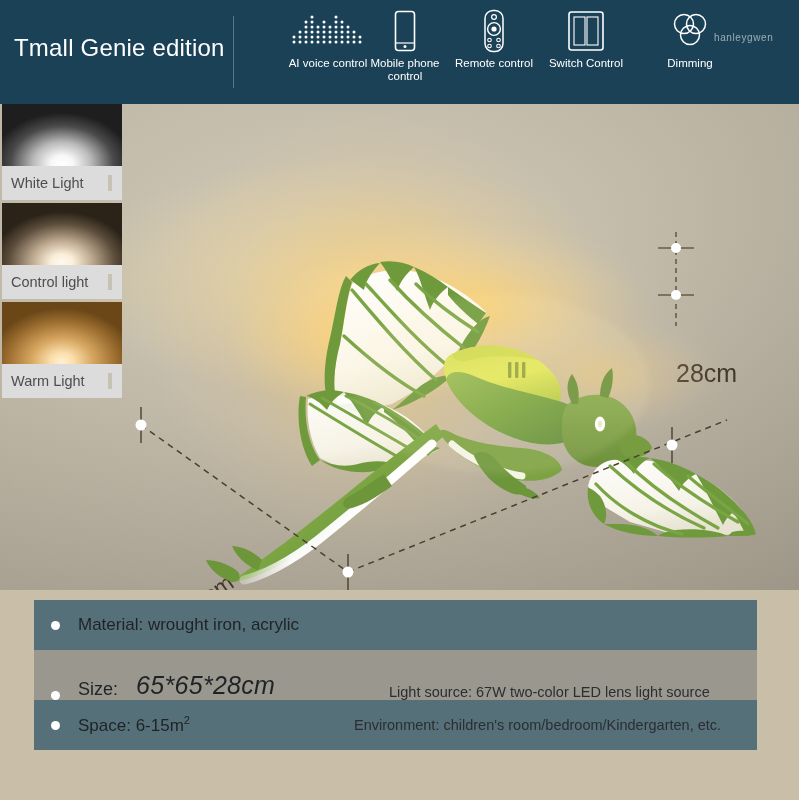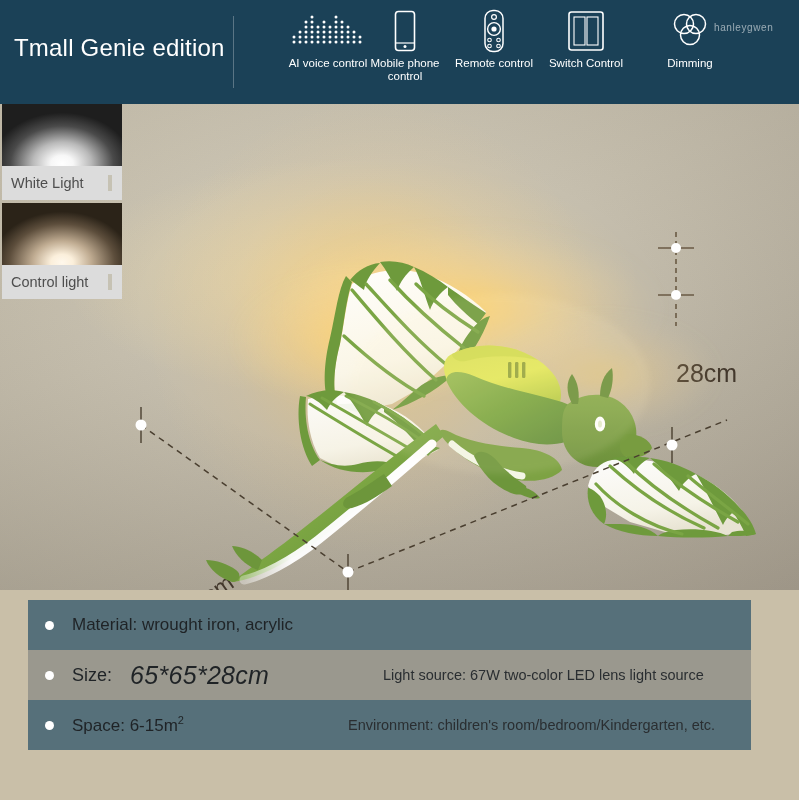--- a/index.html
+++ b/index.html
@@ -39,21 +39,21 @@
   }
   .f0{left:16px;width:108px;}
   .f1{left:108px;width:78px;}
   .f2{left:190px;width:92px;}
   .f3{left:282px;width:92px;}
   .f4{left:386px;width:92px;text-align:center;}
 
   
   .dotmatrix{display:block;}
   .wm{
-    position:absolute;left:714px;top:22px;
+    position:absolute;left:714px;top:32px;
     font-size:10px;color:rgba(255,255,255,.55);
     letter-spacing:.6px;white-space:nowrap;
   }
 
   
   .hero{
     position:absolute;left:0;top:104px;width:799px;height:486px;
     overflow:hidden;
     background:
       radial-gradient(circle at 47% 46%, rgba(255,205,105,.60) 0%, rgba(255,205,105,.32) 16%, rgba(255,210,130,.12) 30%, rgba(255,210,130,0) 46%),
@@ -98,28 +98,28 @@
   
   .dimlayer{position:absolute;inset:0;z-index:5;}
   .dim-text{
     position:absolute;color:#43382c;font-size:23px;white-space:nowrap;
   }
   .dim-28{left:676px;top:255px;font-size:25px;}
   .dim-65a{left:185px;top:495px;transform:rotate(-35deg);transform-origin:left center;}
 
   
   .specs{
-    position:absolute;left:28px;top:600px;width:723px;
+    position:absolute;left:34px;top:600px;width:723px;
   }
   .spec-row{
     display:flex;align-items:center;height:50px;
     padding-left:17px;box-sizing:border-box;position:relative;
   }
   .spec-a{background:#56707a;}
-  .spec-b{background:#9a988e;}
+  .spec-b{background:#9a988e;align-items:flex-end;}
   .bullet{
     width:9px;height:9px;border-radius:50%;background:#ffffff;
     flex:0 0 auto;margin-right:18px;
   }
   .spec-main{font-size:17px;color:#1f2326;white-space:nowrap;}
   .spec-size-label{font-size:18px;color:#1f2326;}
   .spec-size-val{font-size:25px;color:#1f2326;margin-left:18px;letter-spacing:.3px;font-style:italic;}
   .spec-sub{
     position:absolute;font-size:14.5px;color:#2a2e31;white-space:nowrap;
   }
@@ -469,20 +469,24 @@
 
     <div class="swatches">
       <div class="swatch">
         <div class="sw-img sw-white"></div>
         <div class="sw-label">White Light</div>
       </div>
       <div class="swatch">
         <div class="sw-img sw-neutral"></div>
         <div class="sw-label">Control light</div>
       </div>
+      <div class="swatch">
+        <div class="sw-img sw-warm"></div>
+        <div class="sw-label">Warm Light</div>
+      </div>
     </div>
 
   </div>
 
   <div class="specs">
 
     <div class="spec-row spec-a">
       <div class="bullet"></div>
       <div class="spec-main">Material: wrought iron, acrylic</div>
     </div>

